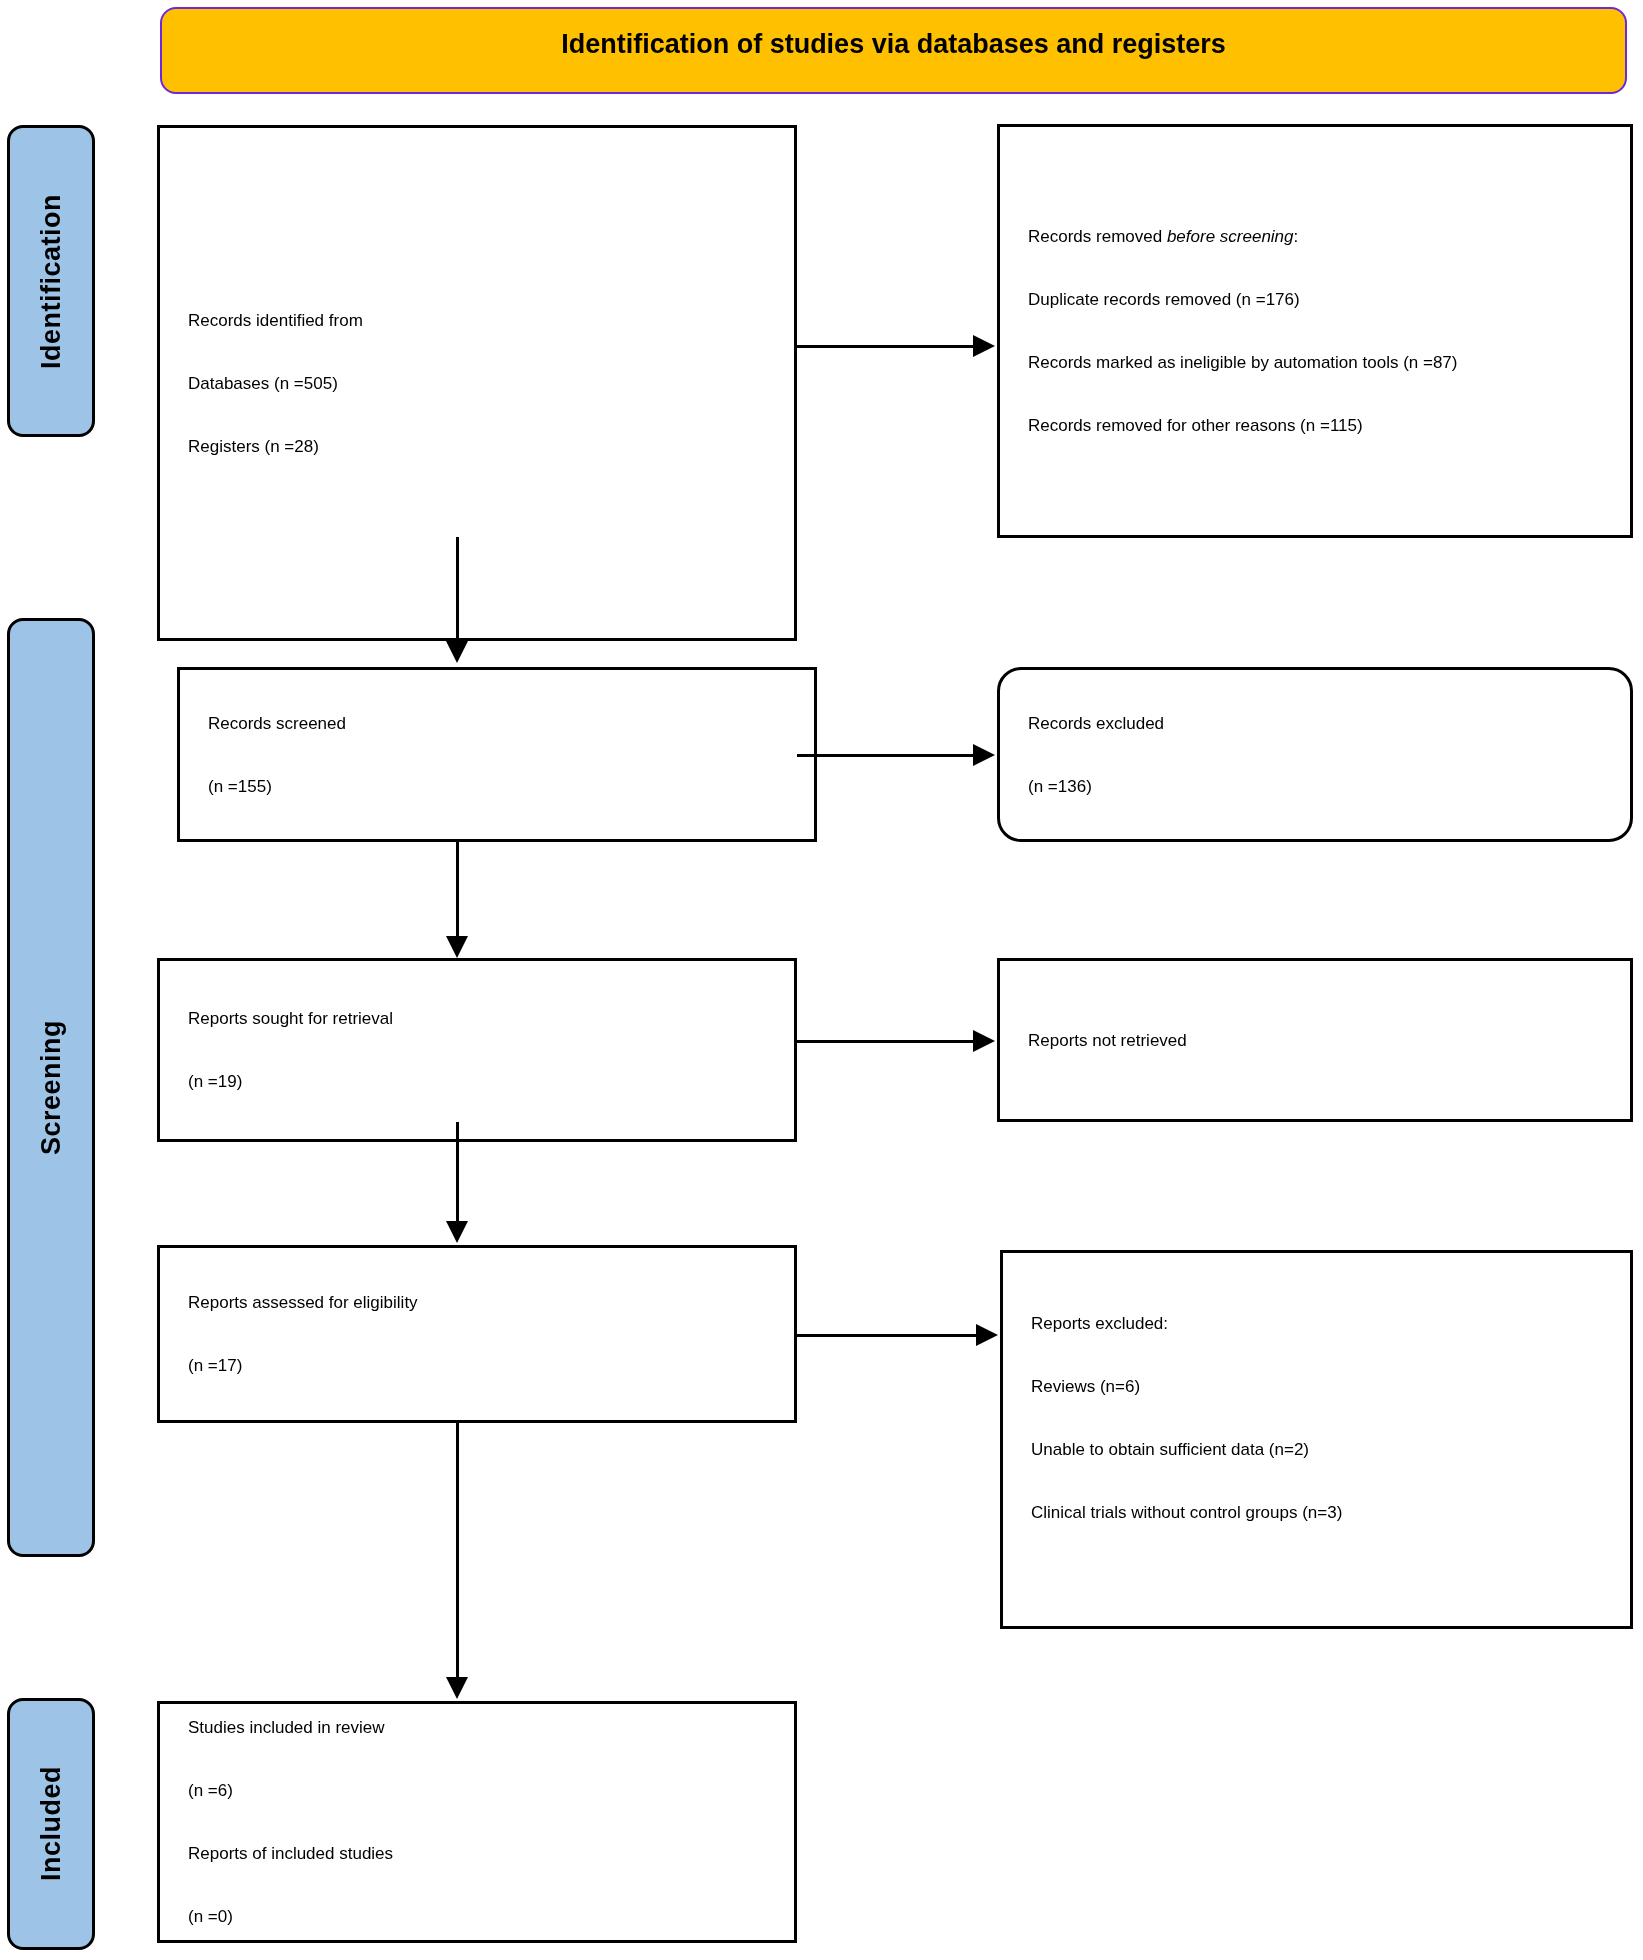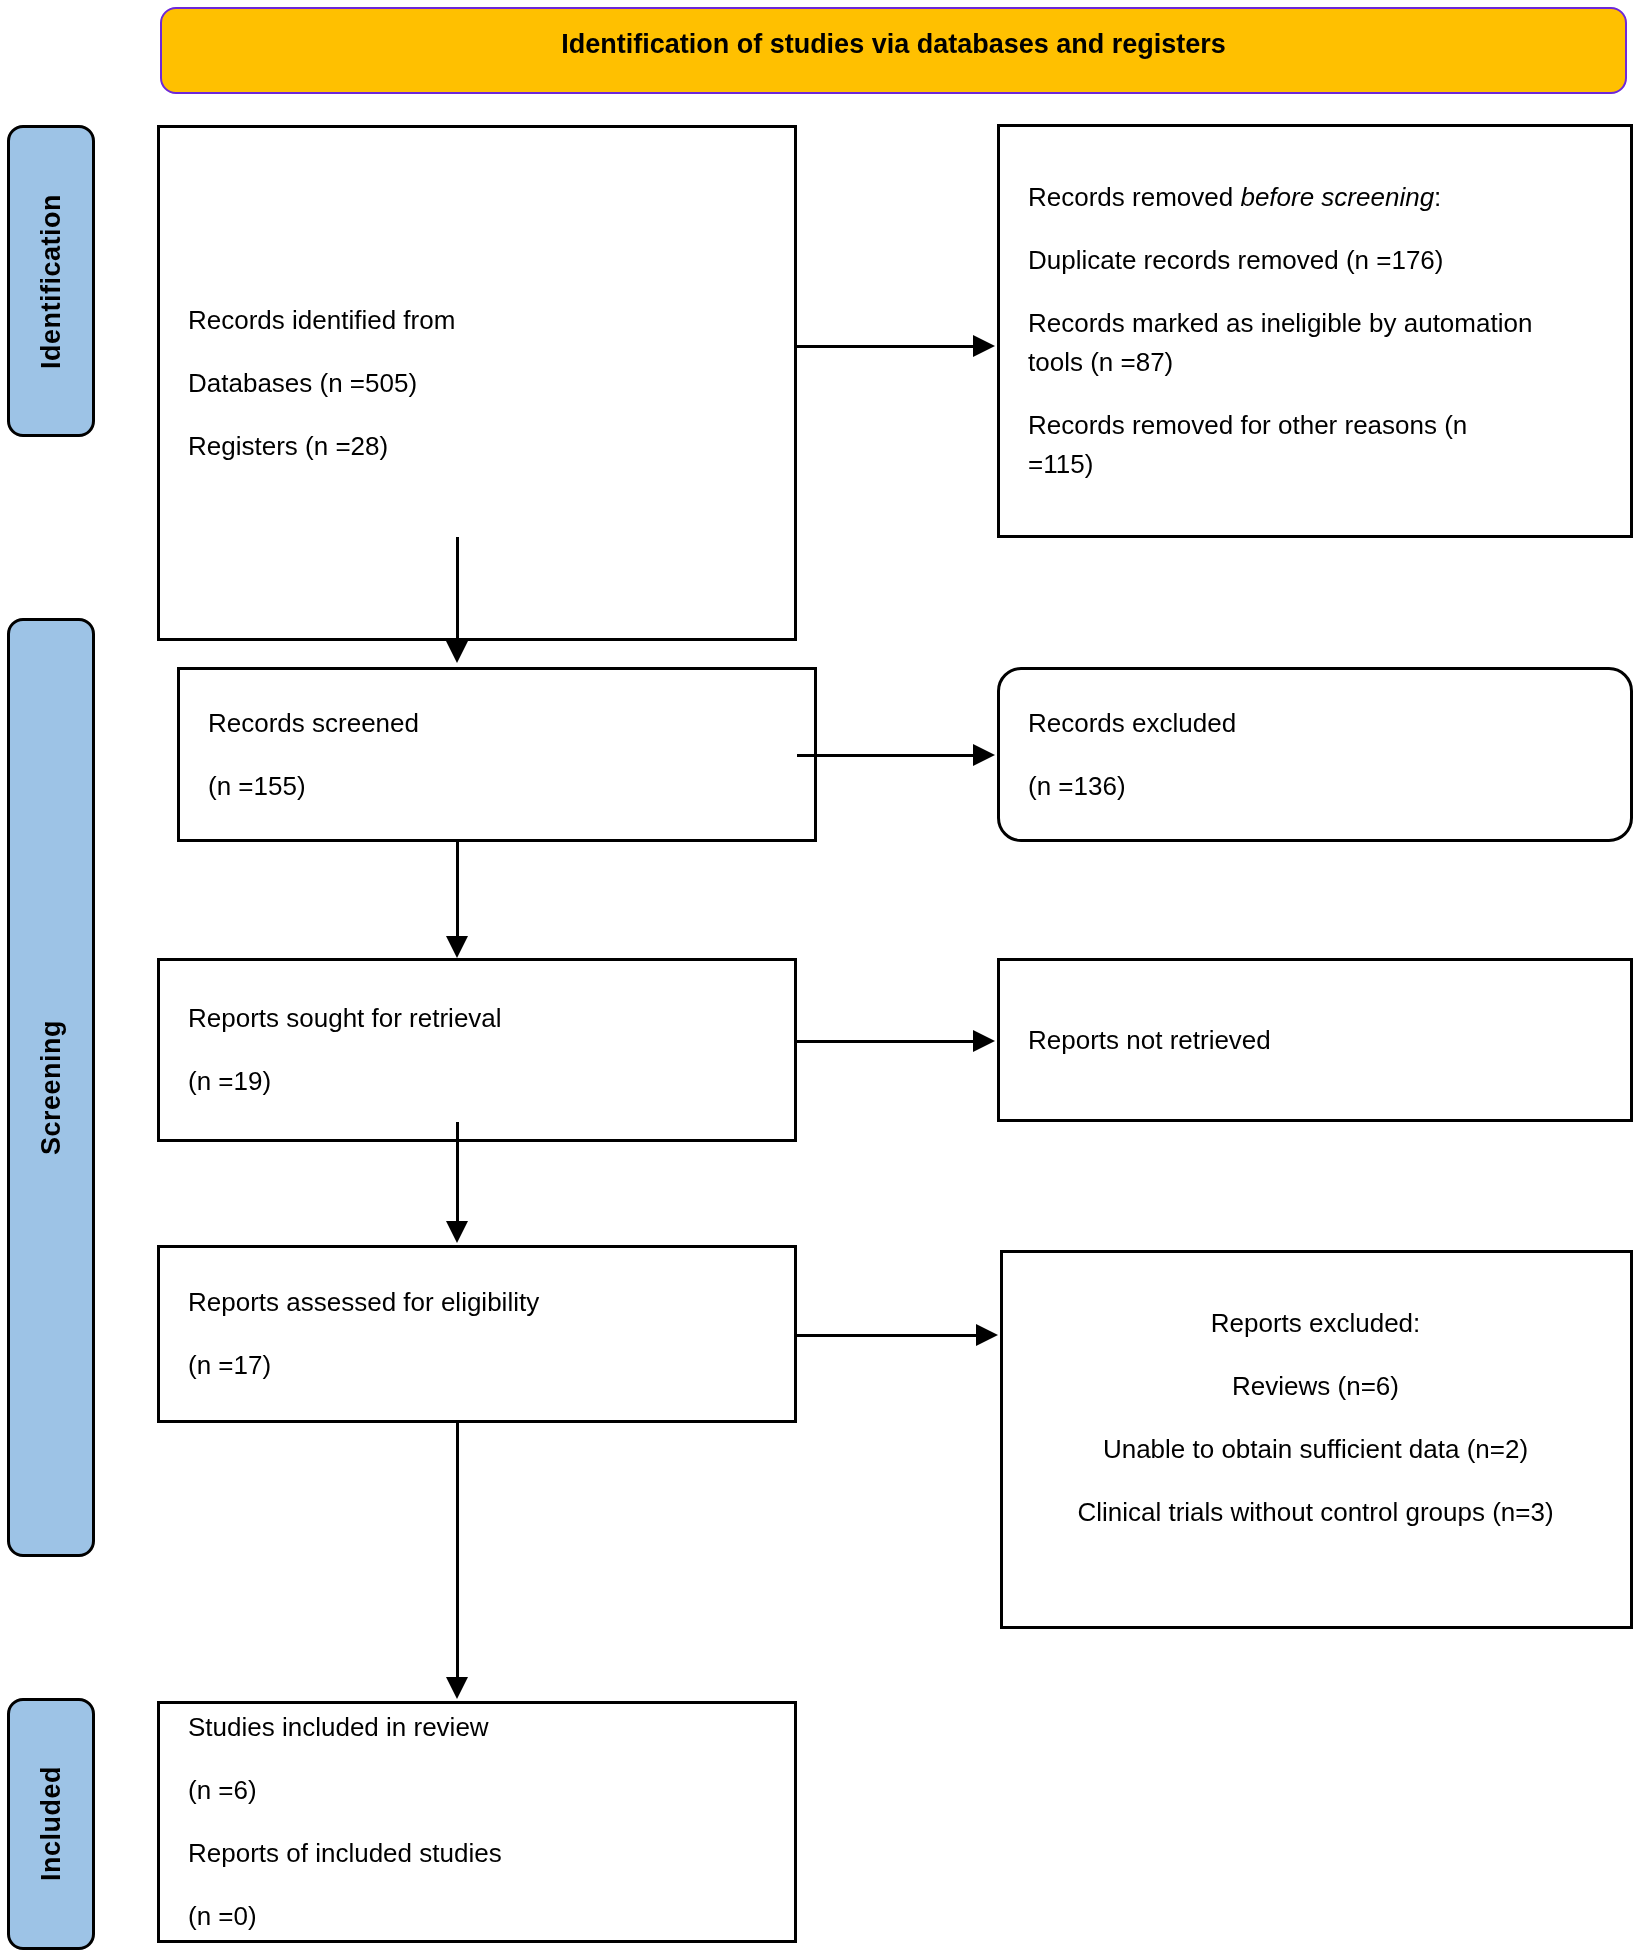--- a/index.html
+++ b/index.html
@@ -21,31 +21,31 @@
   .side span{
     writing-mode:vertical-rl;transform:rotate(180deg);
     font-weight:bold;font-size:27px;letter-spacing:.5px;white-space:nowrap;
   }
   #side-identification{top:125px;height:312px;}
   #side-screening{top:618px;height:939px;}
   #side-included{top:1698px;height:252px;}
   .box{
     position:absolute;background:#fff;border:3px solid #000;box-sizing:border-box;
     display:flex;flex-direction:column;justify-content:center;
-    font-size:26px;line-height:39px;padding:0 30px 0 28px;
+    font-size:17px;line-height:39px;padding:0 30px 0 28px;
   }
   .box p{margin:12px 0;}
   #box-records-identified{left:157px;top:125px;width:640px;height:516px;}
   #box-records-removed{left:997px;top:124px;width:636px;height:414px;padding-right:95px;}
   #box-records-screened{left:157px;top:667px;width:640px;height:175px;margin-left:20px;}
   #box-records-excluded{left:997px;top:667px;width:636px;height:175px;border-radius:24px;}
   #box-reports-sought{left:157px;top:958px;width:640px;height:184px;}
   #box-reports-not-retrieved{left:997px;top:958px;width:636px;height:164px;}
   #box-reports-assessed{left:157px;top:1245px;width:640px;height:178px;}
-  #box-reports-excluded{left:1000px;top:1250px;width:633px;height:379px;padding-bottom:44px;align-items:center;}
+  #box-reports-excluded{left:1000px;top:1250px;width:633px;height:379px;padding-bottom:44px;}
   #box-studies-included{left:157px;top:1701px;width:640px;height:242px;}
   .vline{position:absolute;width:2.5px;background:#000;}
   .hline{position:absolute;height:2.5px;background:#000;}
   .head-down{position:absolute;width:0;height:0;
     border-left:11px solid transparent;border-right:11px solid transparent;
     border-top:22px solid #000;}
   .head-right{position:absolute;width:0;height:0;
     border-top:11px solid transparent;border-bottom:11px solid transparent;
     border-left:22px solid #000;}
   em{font-style:italic;}

